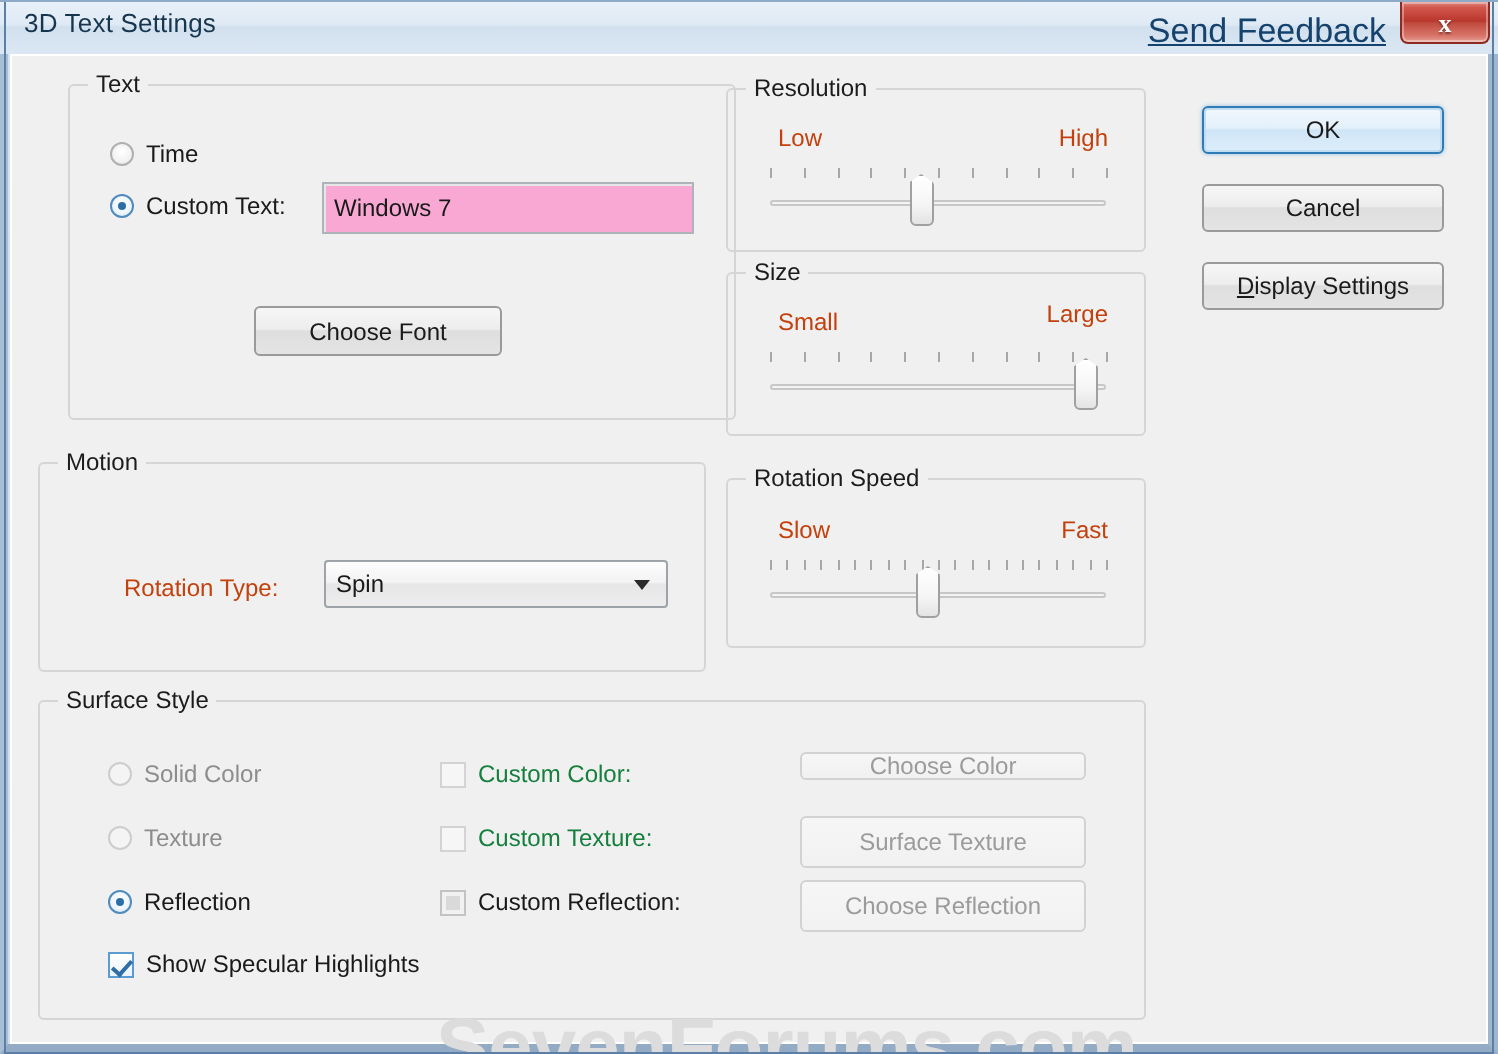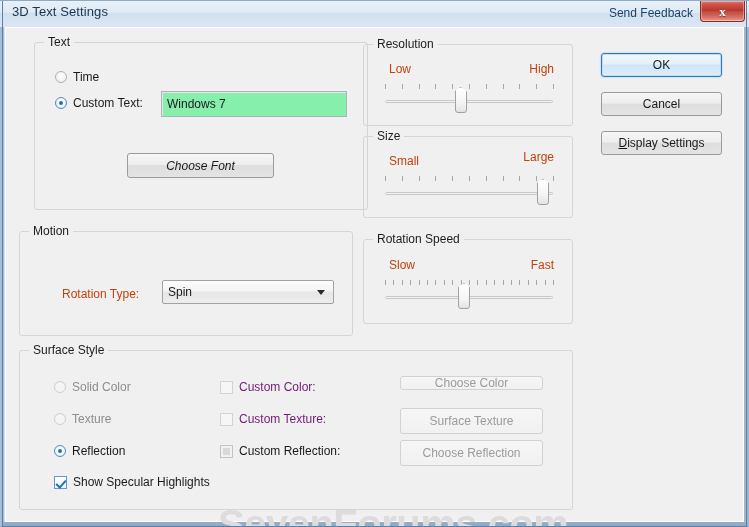--- a/index.html
+++ b/index.html
@@ -59,22 +59,23 @@
     position: absolute;
     left: 12px; top: 4px;
     font-size: 13px;
     color: #16354e;
     letter-spacing: 0.1px;
     white-space: nowrap;
   }
   #send-feedback {
     position: absolute;
     right: 56px; top: 6px;
-    font-size: 12px;
+    font-size: 17px;
     color: #16436e;
+    text-decoration: underline;
     cursor: pointer;
     white-space: nowrap;
   }
   #close-btn {
     position: absolute;
     right: 4px; top: 1px;
     width: 45px; height: 21px;
     border-radius: 0 0 4px 4px;
     background: linear-gradient(to bottom,
       #e08b84 0%, #d2574d 14%, #b9362c 48%, #c04a3e 52%, #d9766a 85%, #e7a398 100%);
@@ -204,32 +205,32 @@
     background: #f1f1f1;
   }
   .cbox.tri::after {
     content: "";
     position: absolute;
     left: 2px; top: 2px;
     width: 7px; height: 7px;
     background: #d9d9d9;
   }
   .check-row .ctext { font-size: 12px; color: #1a1a1a; }
-  .check-row.disabled .ctext { color: #701a75; }
+  .check-row.disabled .ctext { color: #15803d; }
   .check-row.disabled .cbox {
     border-color: #d3d3d3;
     background: #f6f6f6;
   }
 
   
   .textinput {
     position: absolute;
     box-sizing: border-box;
     border: 1px solid #aeb3b9;
-    background: #86efac;
+    background: #f9a8d4;
     font-size: 12px;
     color: #1a1a1a;
     padding: 12px 5px;
     display: flex;
     align-items: center;
     box-shadow: inset 1px 1px 0 #e6e6e6;
   }
 
   
   .btn {
@@ -374,21 +375,21 @@
 
       <div class="radio-row" style="left:20px; top:53px;">
         <span class="radio on"></span>
         <span class="rtext">Custom Text:</span>
       </div>
 
       <div class="textinput" style="left:126px; top:48px; width:186px; height:24px;">
         <span>Windows 7</span>
       </div>
 
-      <div class="btn" style="left:92px; top:110px; width:147px; height:25px;font-style:italic;">
+      <div class="btn" style="left:92px; top:110px; width:124px; height:25px;">
         <span>Choose Font</span>
       </div>
     </div>
 
     <div class="groupbox" style="left:357px; top:16px; width:210px; height:82px;padding-left:15px;">
       <div class="gb-title">Resolution</div>
       <div class="lbl" style="left:25px; top:17px;">Low</div>
       <div class="lbl" style="right:18px; top:17px;">High</div>
       <div class="slider" id="slider-resolution" style="left:21px; top:38px; width:168px;">
         <div class="ticks">

